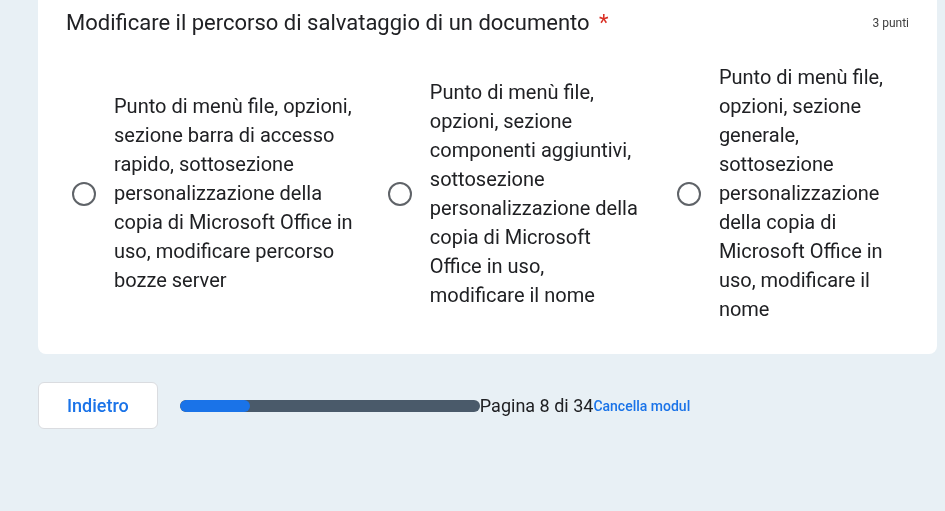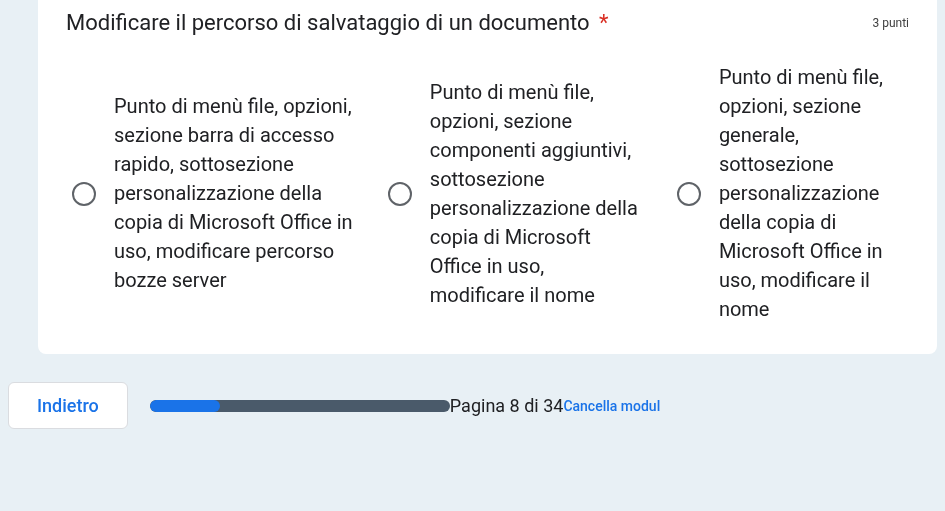--- a/index.html
+++ b/index.html
@@ -66,20 +66,21 @@
     }
     .option-text {
       font-size: 20px;
       color: #202124;
       line-height: 1.45;
     }
     .footer {
       display: flex;
       align-items: center;
       margin-top: 28px;
+      margin-left: 30px;
       gap: 22px;
     }
     .btn {
       background: #ffffff;
       border: 1px solid #dadce0;
       border-radius: 6px;
       padding: 12px 28px;
       font-size: 18px;
       color: #1a73e8;
       font-weight: 500;

